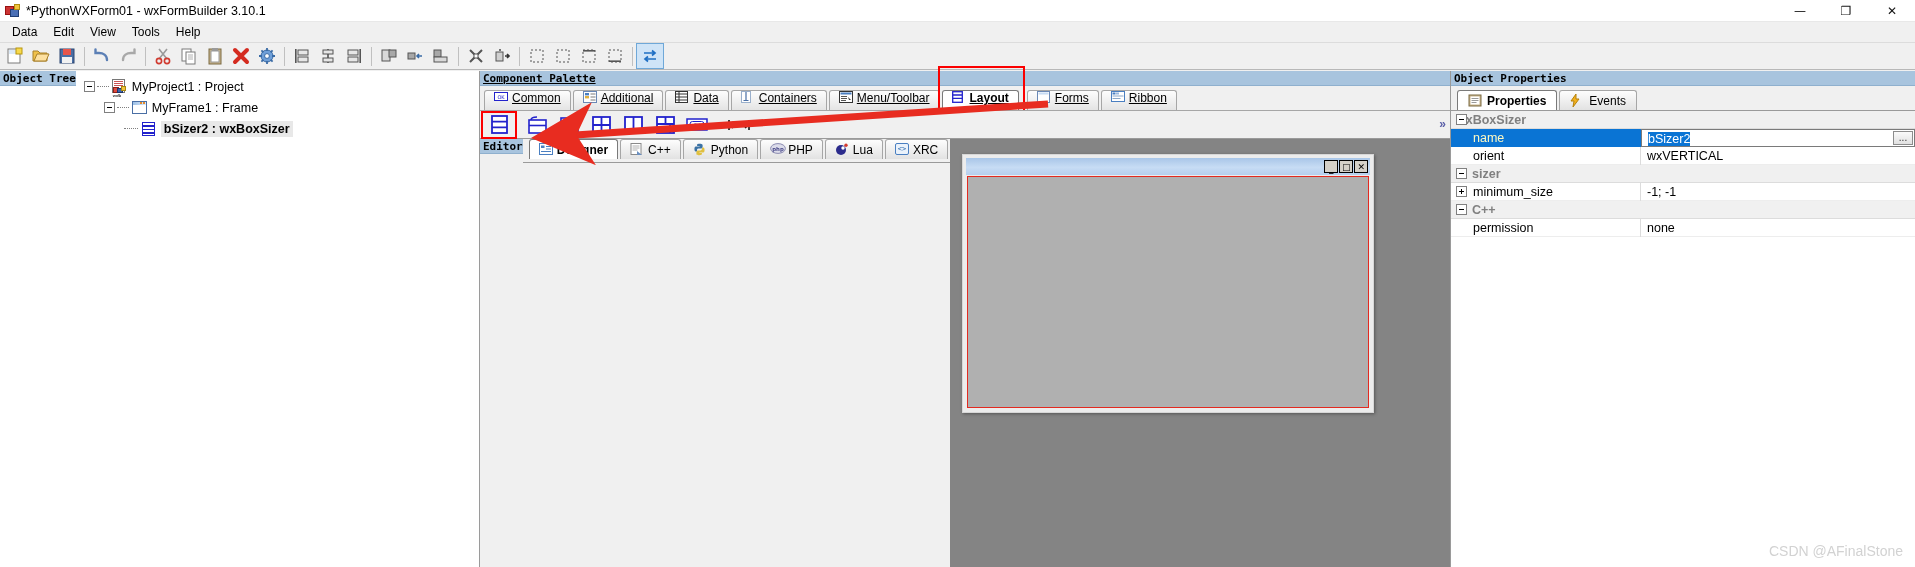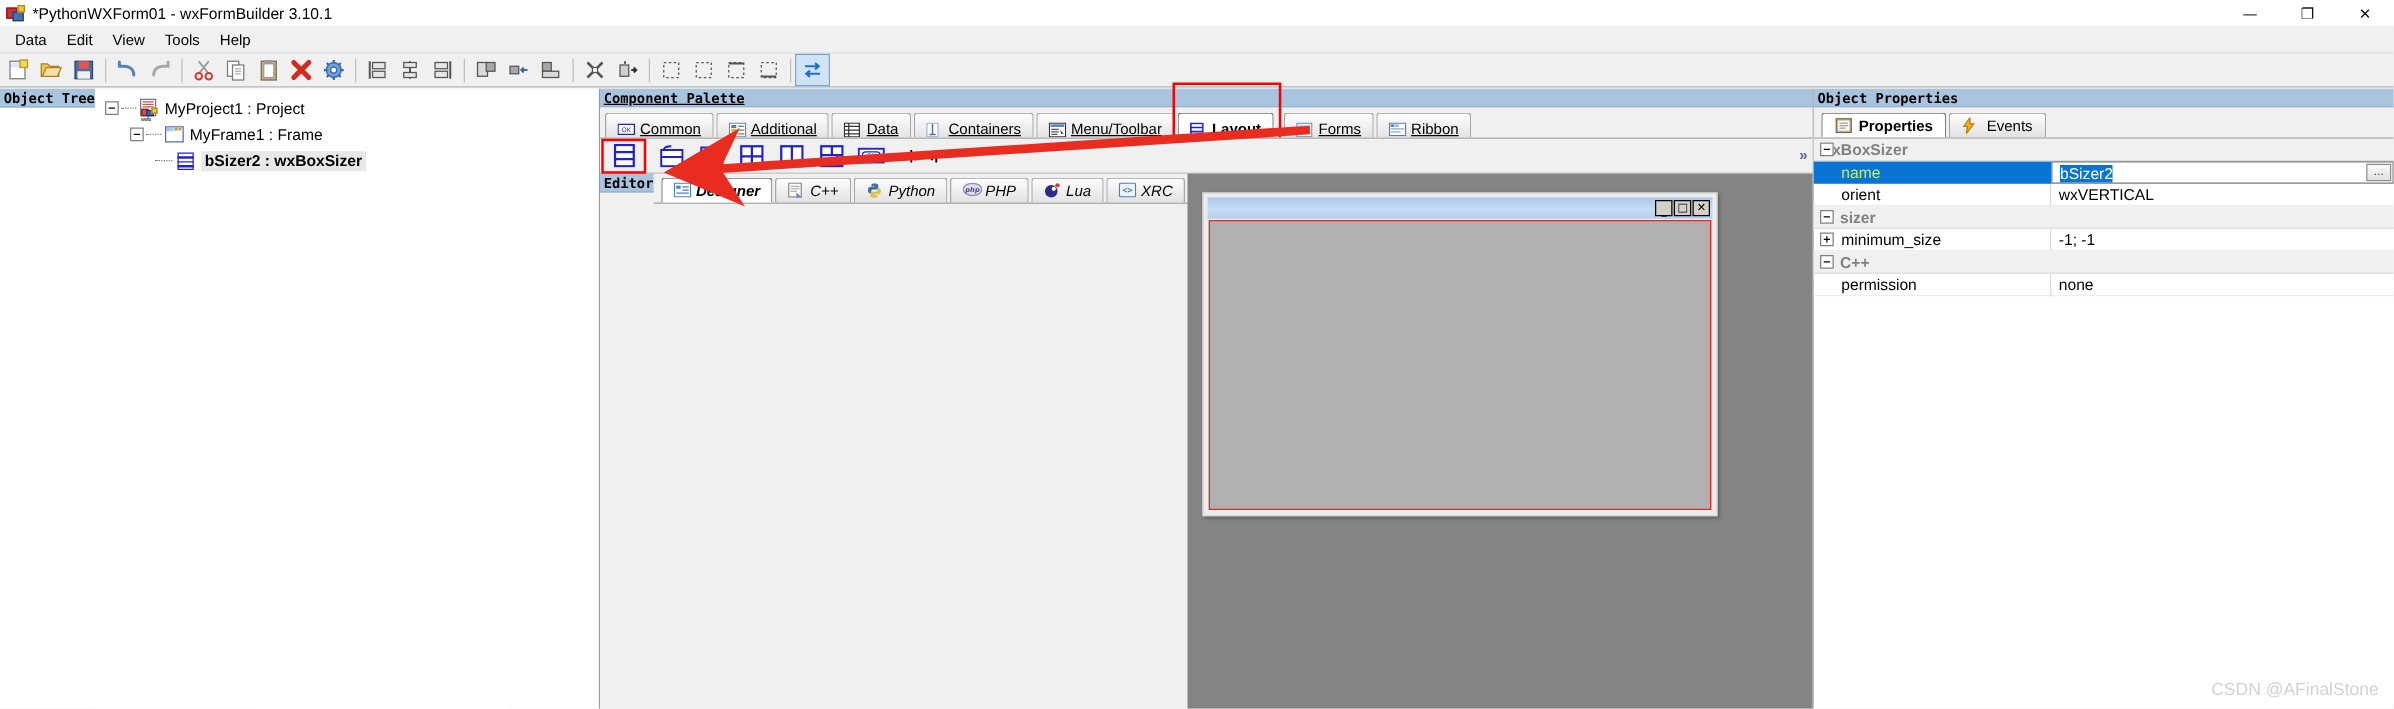--- a/index.html
+++ b/index.html
@@ -94,39 +94,39 @@
   .ico-sizer .r { position:absolute; left:2px; width:13px; height:1.5px; background:#2222cc;}
 
   
   #center-col { flex: 1; display: flex; flex-direction: column; min-width: 0; }
 
   
   #palette { background: #f0f0f0; border-bottom: 1px solid #9a9a9a; text-decoration: underline; }
   #palette-tabs { height: 24px; display: flex; align-items: flex-end; padding-left: 4px;
                   background: #f0f0f0; position: relative; }
   .ptab {
-    height: 20px; display: flex; align-items: flex-end; gap: 4px;
+    height: 20px; display: flex; align-items: flex-start; gap: 4px;
     padding: 0 9px; font-size: 12px; color: #000;
     background: linear-gradient(to bottom,#fdfdfd,#e4e4e4);
     border: 1px solid #a6a6a6; border-bottom: none;
     border-radius: 3px 3px 0 0; margin-right: 2px; white-space: nowrap; margin-top: 20px;
   }
   .ptab.sel { background: #fff; font-weight: bold; border-color: #7a7a7a; }
   .ptab-ico { width: 14px; height: 12px; flex: none; position: relative; }
   #palette-row { height: 28px; display: flex; align-items: center; padding-left: 4px;
                  background: #f0f0f0; border-top: 1px solid #a6a6a6; position: relative; }
   .pbtn { width: 30px; height: 24px; display: flex; align-items: center; justify-content: center;
           flex: none; margin-right: 2px; }
   #overflow-chev { position: absolute; right: 4px; top: 6px; font-size: 12px; color: #5a5fa8;
                    font-weight: bold; }
 
   
   #editor { flex: 1; display: flex; flex-direction: row; min-height: 0; background: #f0f0f0; }
-  #editor-tabs { height: 24px; display: flex; align-items: flex-end; padding-left: 6px;
-                 background: #f0f0f0; border-bottom: 1px solid #9a9a9a; font-style: italic; }
+  #editor-tabs { height: 24px; display: flex; padding-left: 6px;
+                 background: #f0f0f0; border-bottom: 1px solid #9a9a9a; }
   .etab {
     height: 20px; display: flex; align-items: center; gap: 4px; padding: 0 9px;
     font-size: 12px; background: linear-gradient(to bottom,#fdfdfd,#e2e2e2);
     border: 1px solid #a6a6a6; border-bottom: none; border-radius: 3px 3px 0 0;
     margin-right: 2px; white-space: nowrap;
   }
   .etab.sel { background: #fff; font-weight: bold; border-color: #7a7a7a; }
   .etab-ico { width: 14px; height: 13px; flex: none; position: relative; }
 
   #canvas { flex: 1; background: #848484; position: relative; overflow: hidden; }
@@ -155,21 +155,21 @@
            border: 1px solid #a6a6a6; border-bottom: none; border-radius: 3px 3px 0 0;
            margin-right: 2px; }
   .prtab.sel { background: #fff; font-weight: bold; border-color: #7a7a7a; }
   #props-grid { flex: 1; background: #fff; border-top: 1px solid #9a9a9a; font-size: 12.5px; }
   .pg-cat { display: flex; align-items: center; height: 18px; background: #f0f0f0;
             border-bottom: 1px solid #dcdcdc; color: #808080; font-weight: bold; padding-left: 5px; }
   .pg-row { display: flex; align-items: center; height: 18px; border-bottom: 1px solid #ededed; }
   .pg-name { width: 190px; flex: none; padding-left: 22px; color: #000;
              border-right: 1px solid #dcdcdc; height: 18px; line-height: 18px; overflow: hidden; }
   .pg-val { flex: 1; padding-left: 6px; color: #000; height: 18px; line-height: 18px; position: relative; }
-  .pg-row.sel .pg-name { background: #0a74d4; color: #bef264; border-right-color: #0a74d4; }
+  .pg-row.sel .pg-name { background: #0a74d4; color: #fef9c3; border-right-color: #0a74d4; }
   .pg-row.sel .pg-val { background: #fff; border: 1px solid #7a7a7a; height: 18px; padding-right: 24px;}
   .val-sel { background: #0a74d4; color: #fff; }
   .ellip-btn { position: absolute; right: 1px; top: 1px; width: 20px; height: 14px;
                background: linear-gradient(to bottom,#fafafa,#e1e1e1); border: 1px solid #8c8c8c;
                font-size: 10px; line-height: 11px; text-align: center; color: #333; }
   .pg-exp { width: 11px; height: 11px; border: 1px solid #808080; background: #fff;
             position: absolute; left: 5px; top: 3px; }
   .pg-exp::before { content:""; position:absolute; left:2px; top:4px; width:5px; height:1px; background:#000;}
   .pg-exp.plus::after { content:""; position:absolute; left:4px; top:2px; width:1px; height:5px; background:#000;}
   .pg-rowwrap { position: relative; }

